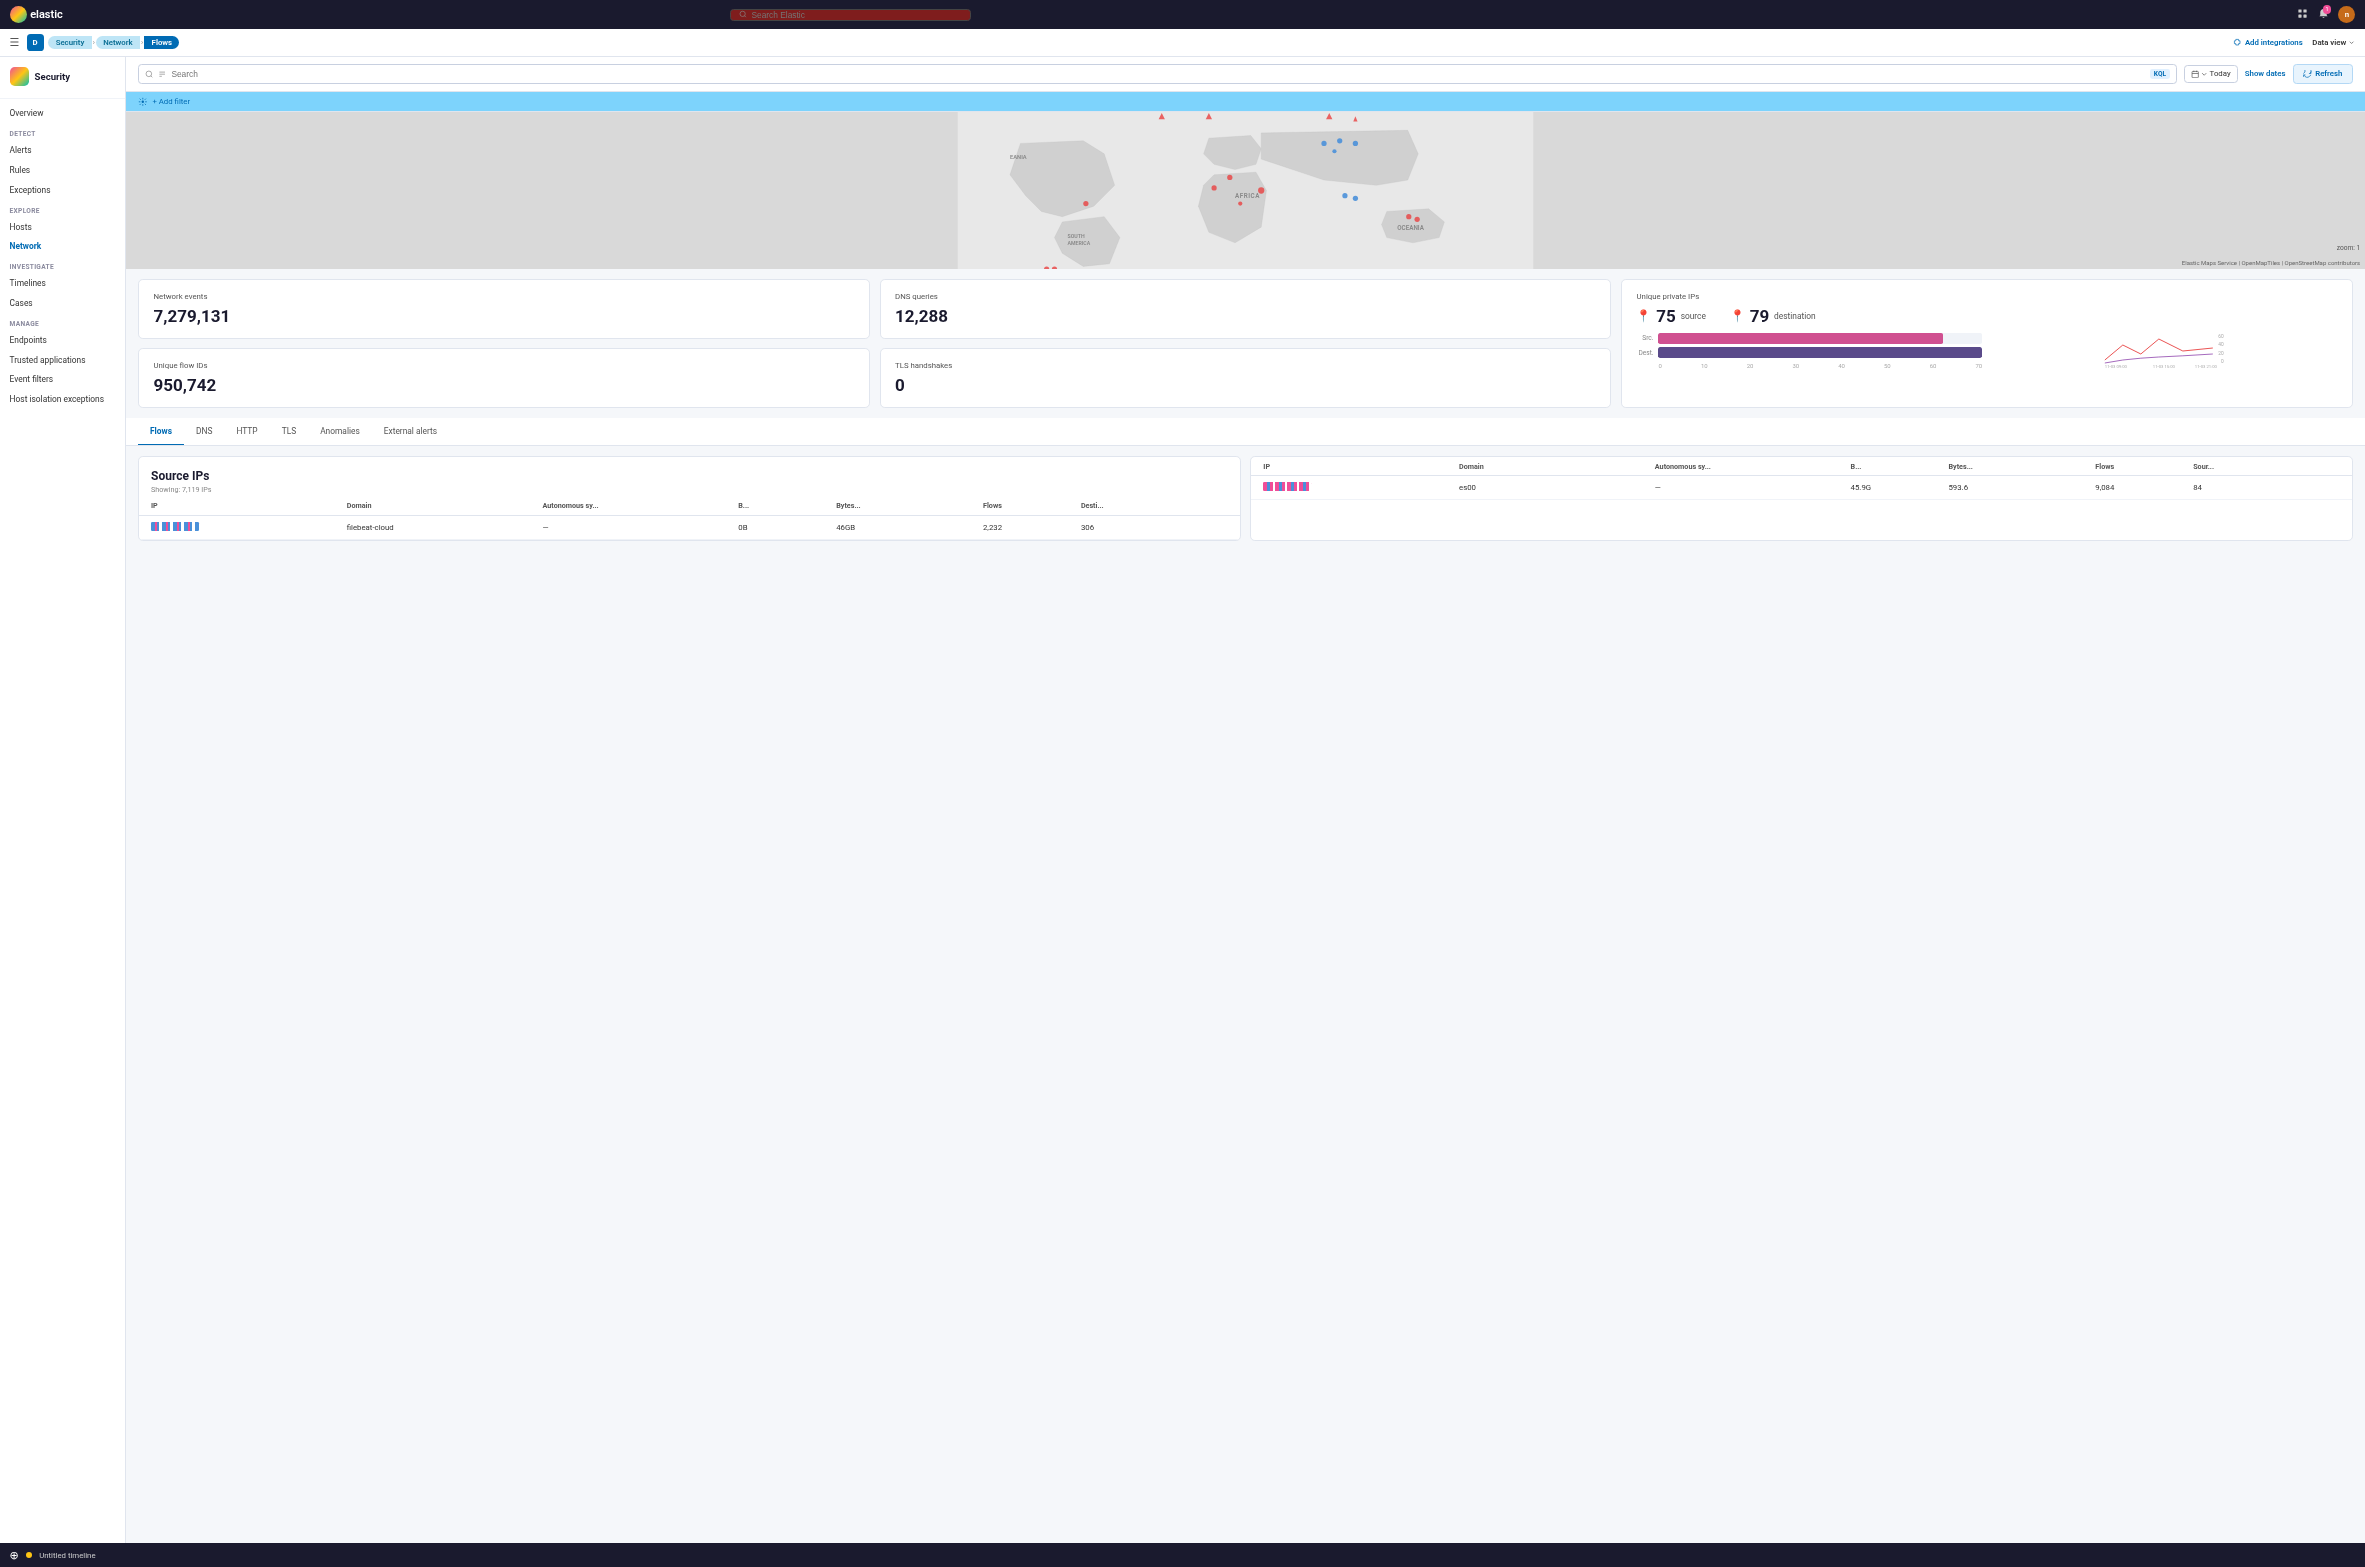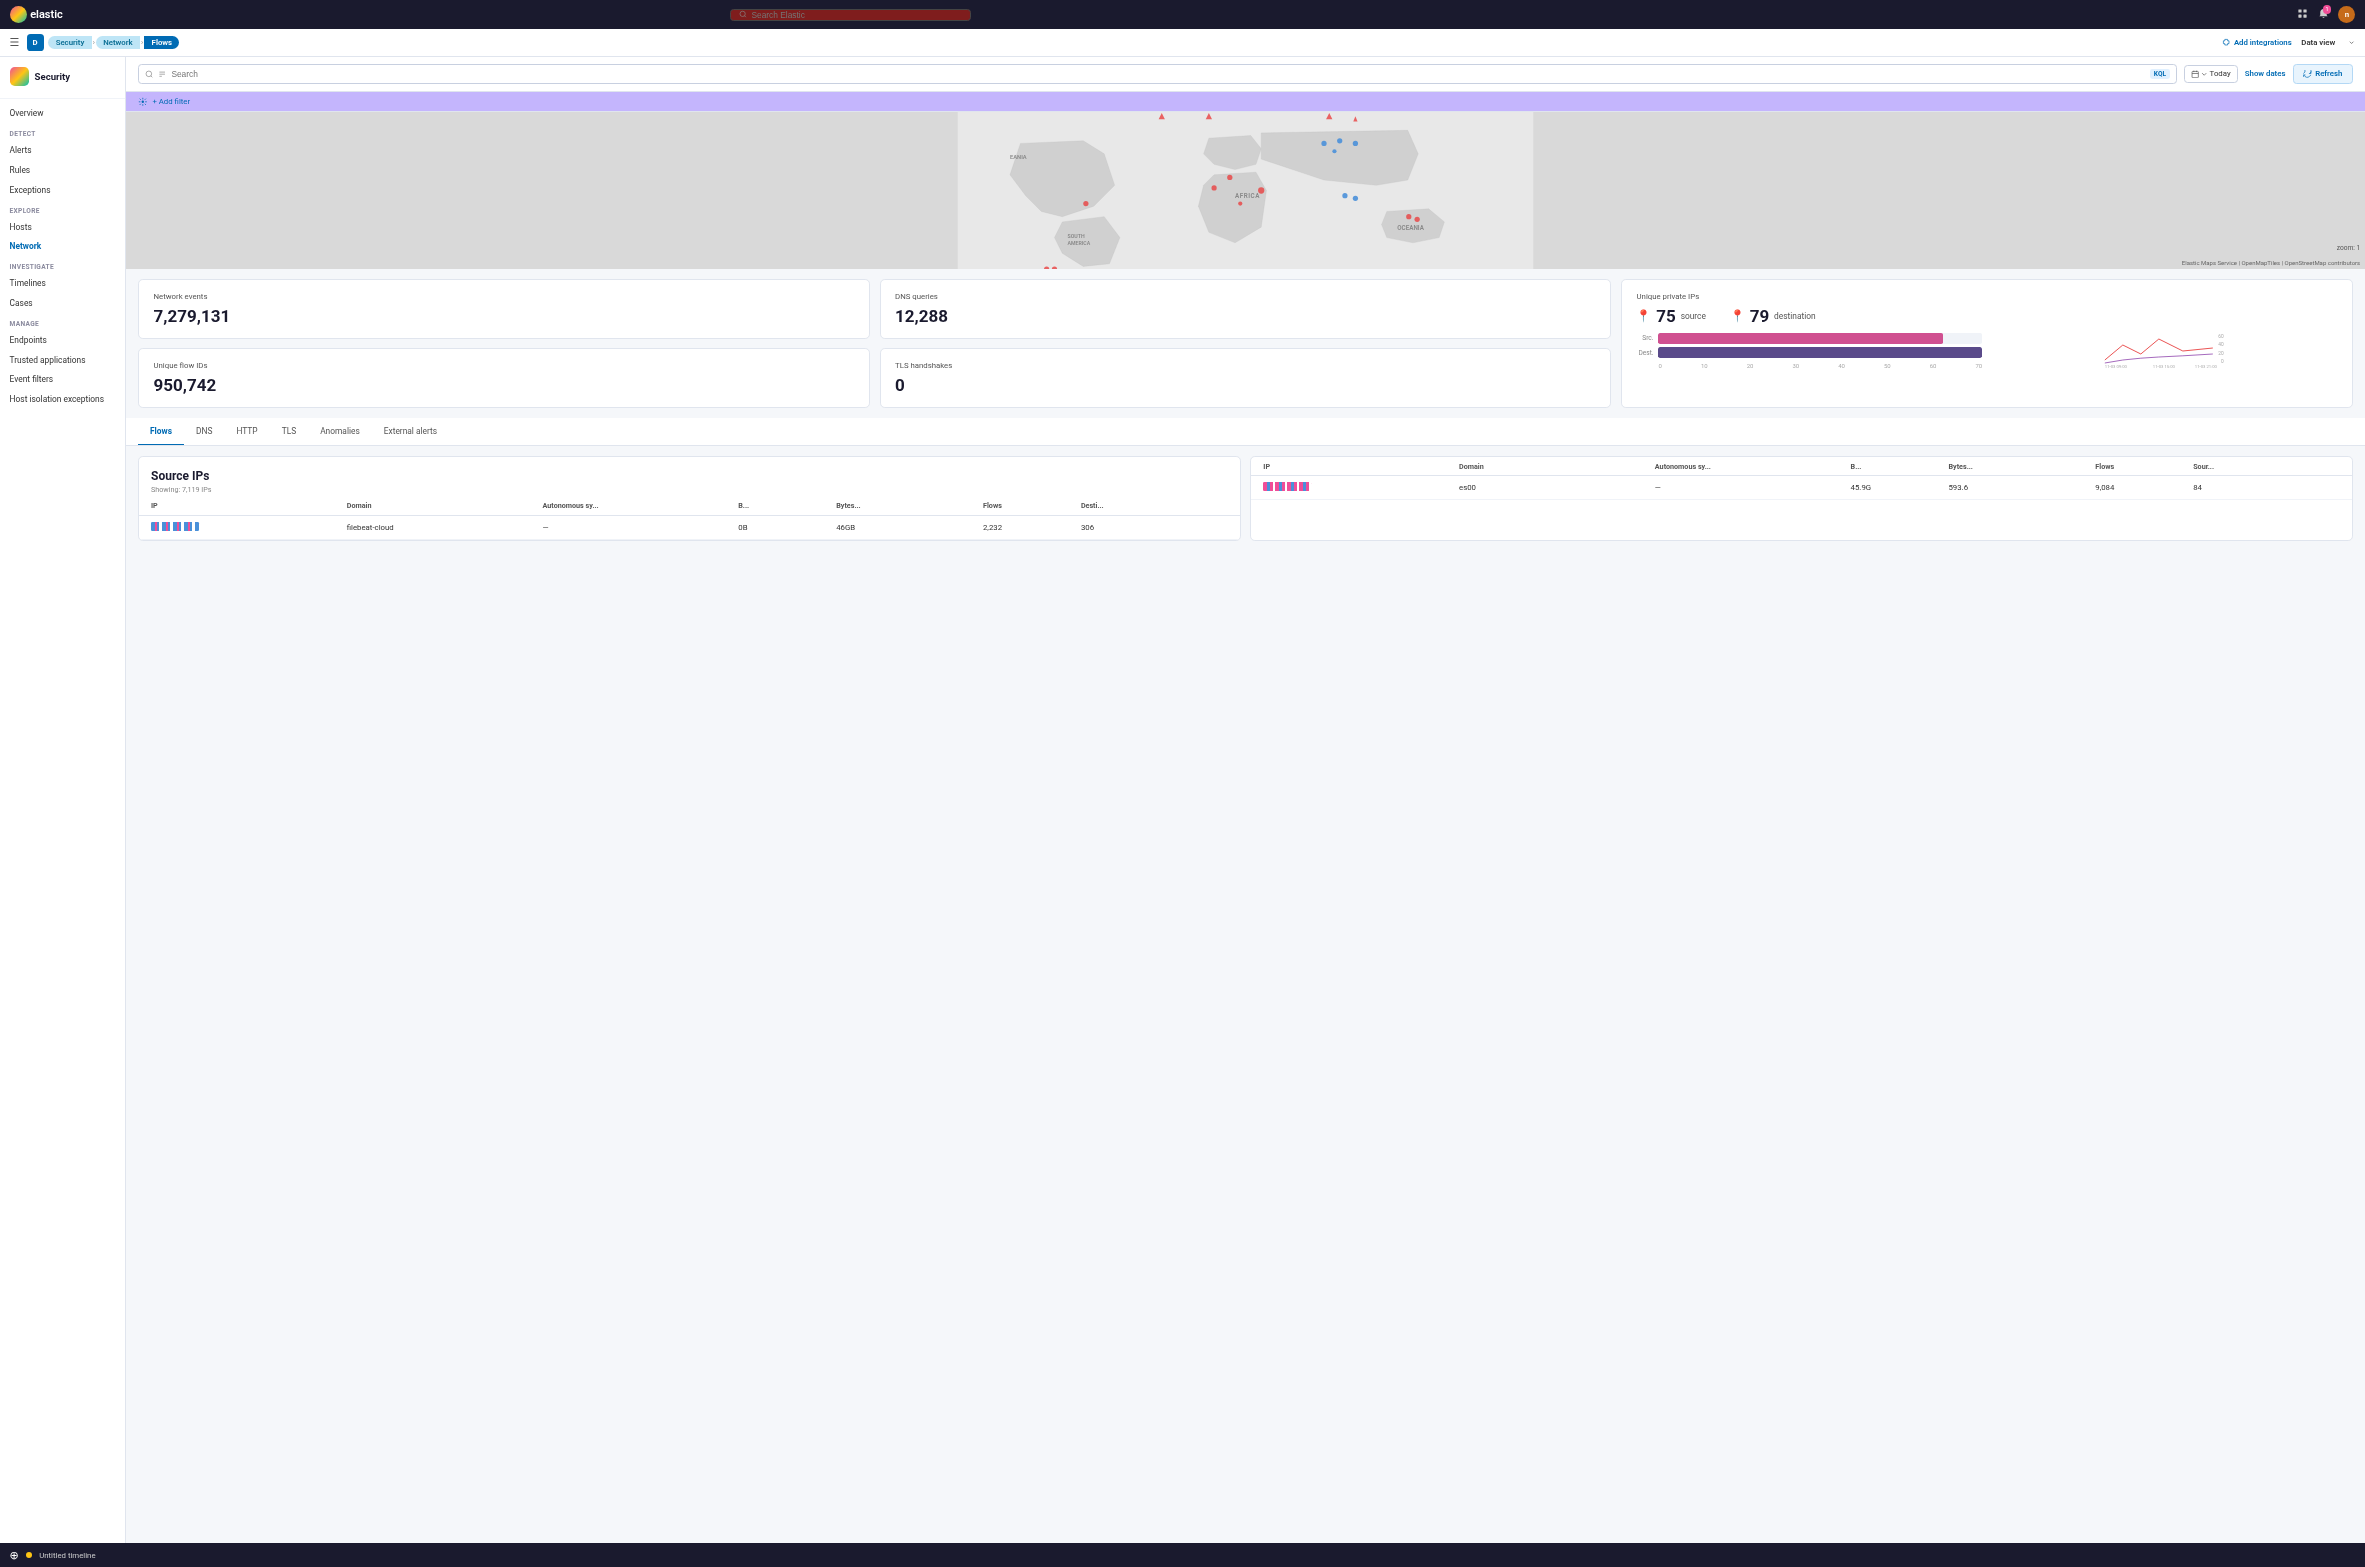--- a/index.html
+++ b/index.html
@@ -71,21 +71,21 @@
       background: #006bb4; color: #fff;
       border-radius: 0 7.2px 7.2px 0;
     }
     .breadcrumb-arrow { color: #888; margin: 0 1.2px; font-size: 7.2px; }
     .breadcrumb-right { margin-left: auto; display: flex; align-items: center; gap: 9.6px; }
     .add-integrations-btn {
       display: flex; align-items: center; gap: 3.6px;
       color: #006bb4; font-size: 7.8px; font-weight: 600; cursor: pointer;
     }
     .data-view-btn {
-      display: flex; align-items: center; gap: 13px;
+      display: flex; align-items: center; gap: 2px;
       color: #333; font-size: 7.8px; font-weight: 600; cursor: pointer;
     }
 
     
     .sidebar {
       position: fixed;
       top: 57px; left: 0; bottom: 0;
       width: 126px;
       background: #fff;
       border-right: 0.6px solid #e0e5ee;
@@ -156,21 +156,21 @@
       color: #006bb4; font-size: 7.8px; font-weight: 600; cursor: pointer;
     }
     .refresh-btn {
       display: flex; align-items: center; gap: 3.6px;
       background: #e8f4fd; color: #006bb4; font-size: 7.8px; font-weight: 600;
       border: 0.6px solid #b3d8f5; border-radius: 3.6px; padding: 4.2px 9.6px; cursor: pointer;
     }
 
     
     .filter-bar {
-      background: #c4b5fd;
+      background: #7dd3fc;
       padding: 4.8px 12px;
       display: flex;
       align-items: center;
       gap: 4.8px;
       border-bottom: 0.6px solid #e0e5ee;
     }
     .add-filter-btn {
       display: flex; align-items: center; gap: 3.6px;
       color: #006bb4; font-size: 7.8px; cursor: pointer;
     }

